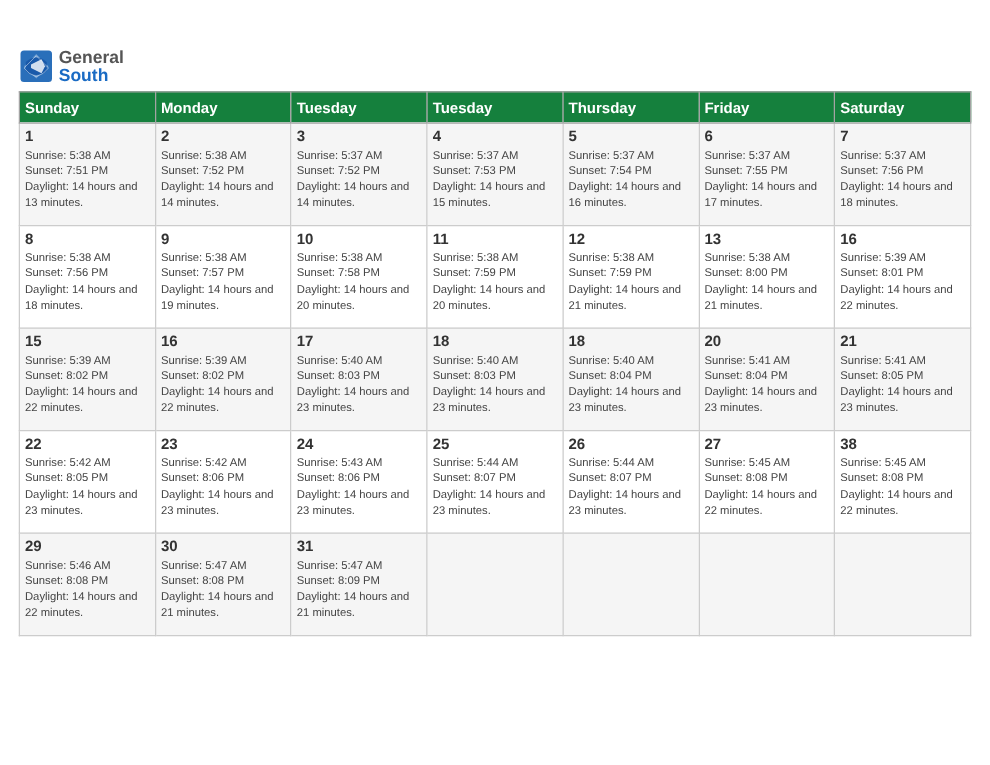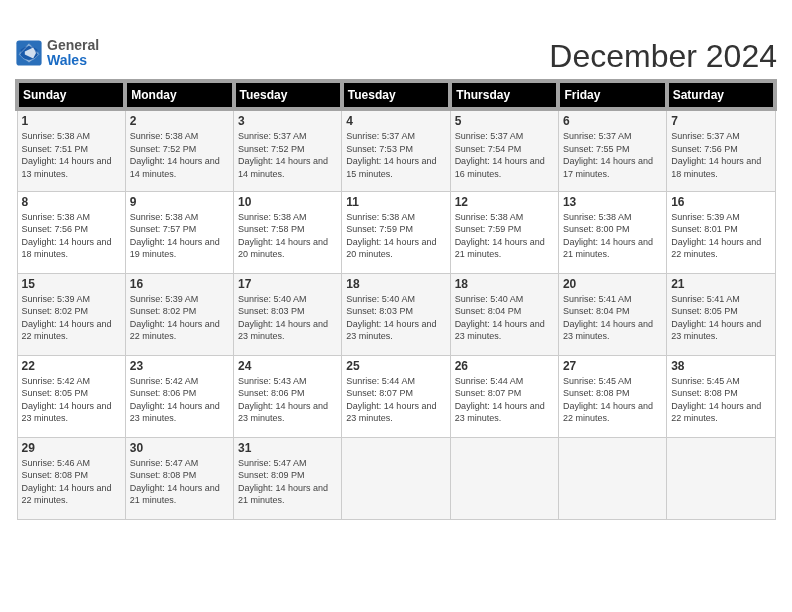--- a/index.html
+++ b/index.html
@@ -49,26 +49,26 @@
     .calendar-subtitle {
       font-size: 14px;
       color: #555;
     }
     table {
       width: 100%;
       border-collapse: collapse;
       table-layout: fixed;
     }
     thead tr th {
-      background-color: #000000;
+      background-color: #15803d;
       color: #fff;
       font-size: 12px;
       padding: 5px 4px;
       text-align: left;
-      border: 4px solid #a3a3a3;
+      border: 1px solid #a3a3a3;
     }
     tbody tr td {
       border: 1px solid #ccc;
       vertical-align: top;
       padding: 3px 4px;
       font-size: 9.5px;
       color: #333;
       height: 82px;
       background: #fff;
     }
@@ -101,25 +101,24 @@
     <div class="logo">
       <svg class="logo-icon" viewBox="0 0 40 40">
         <rect x="2" y="2" width="36" height="36" rx="4" fill="#2a6fba"></rect>
         <polygon points="20,6 34,20 20,34 6,20" fill="white" opacity="0.3"></polygon>
         <path d="M8 15 Q20 5 32 15 L32 25 Q20 35 8 25 Z" fill="#1a5aaa"></path>
         <path d="M14 18 L26 12 L30 20 L26 28 L14 22 Z" fill="white" opacity="0.8"></path>
         <path d="M20 8 L34 22 L28 28 L20 32 L12 28 L6 22 Z" fill="none" stroke="white" stroke-width="1" opacity="0.5"></path>
       </svg>
       <div class="logo-text">
         <span class="logo-general">General</span>
-        <span class="logo-blue">Wales</span>
+        <span class="logo-blue">South</span>
       </div>
     </div>
     <div class="title-block">
-      <div class="calendar-title">December 2024</div>
     </div>
   </div>
 
   <table>
     <thead>
       <tr>
       <th>Sunday</th>
           <th>Monday</th>
           <th>Tuesday</th>
           <th>Tuesday</th>

